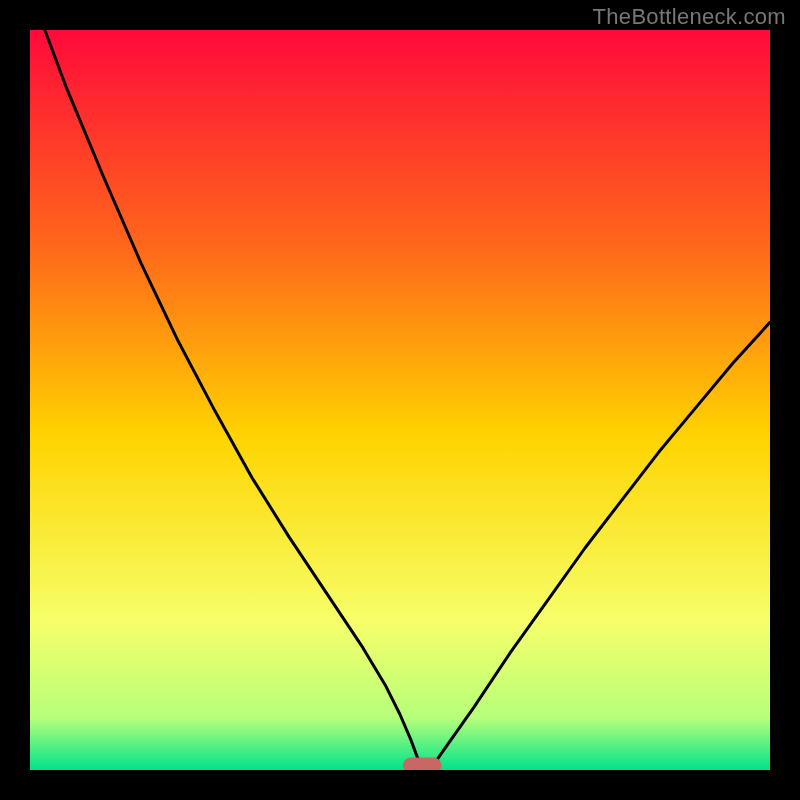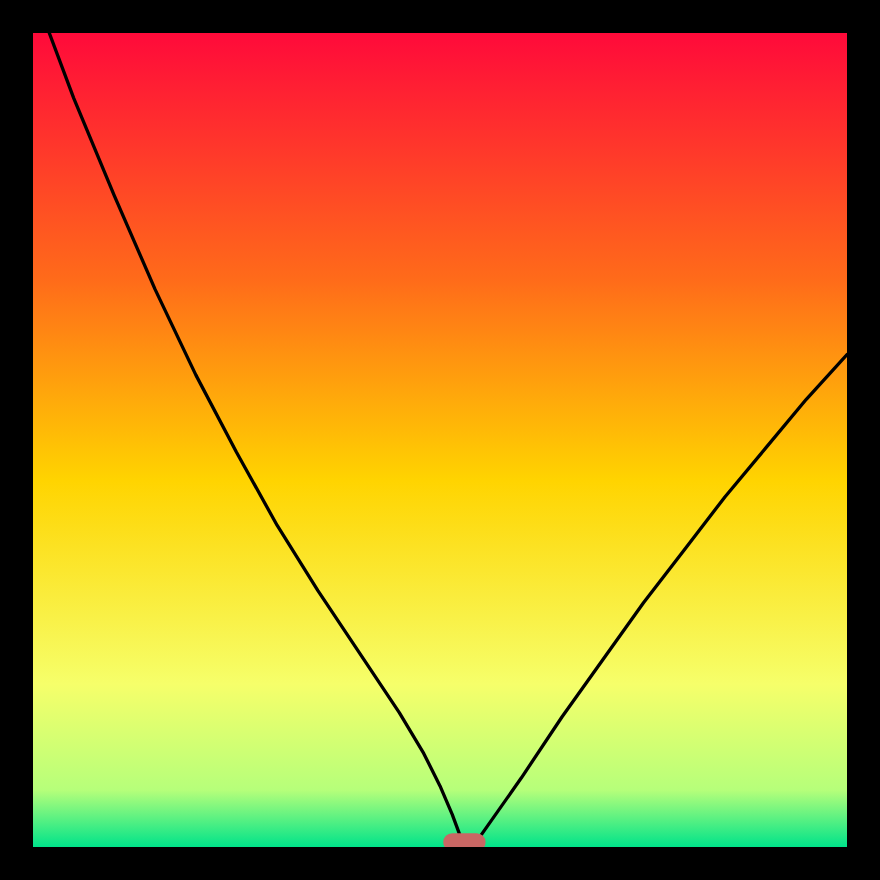--- a/index.html
+++ b/index.html
@@ -35,20 +35,21 @@
     height: 740px;
   }
   svg {
     display: block;
   }
 </style>
 </head>
 <body>
 
 <div class="frame">
+  <div class="watermark">TheBottleneck.com</div>
 
   <div class="plot">
     <svg id="chart-svg" width="740" height="740" viewBox="0 0 740 740">
         <defs>
           <linearGradient id="bg-grad" x1="0" y1="0" x2="0" y2="1">
             <stop offset="0%" stop-color="#ff0a3a"></stop>
             <stop offset="30%" stop-color="#ff6a1a"></stop>
             <stop offset="55.00000000000001%" stop-color="#ffd400"></stop>
             <stop offset="80%" stop-color="#f6ff6a"></stop>
             <stop offset="93%" stop-color="#b6ff7a"></stop>

